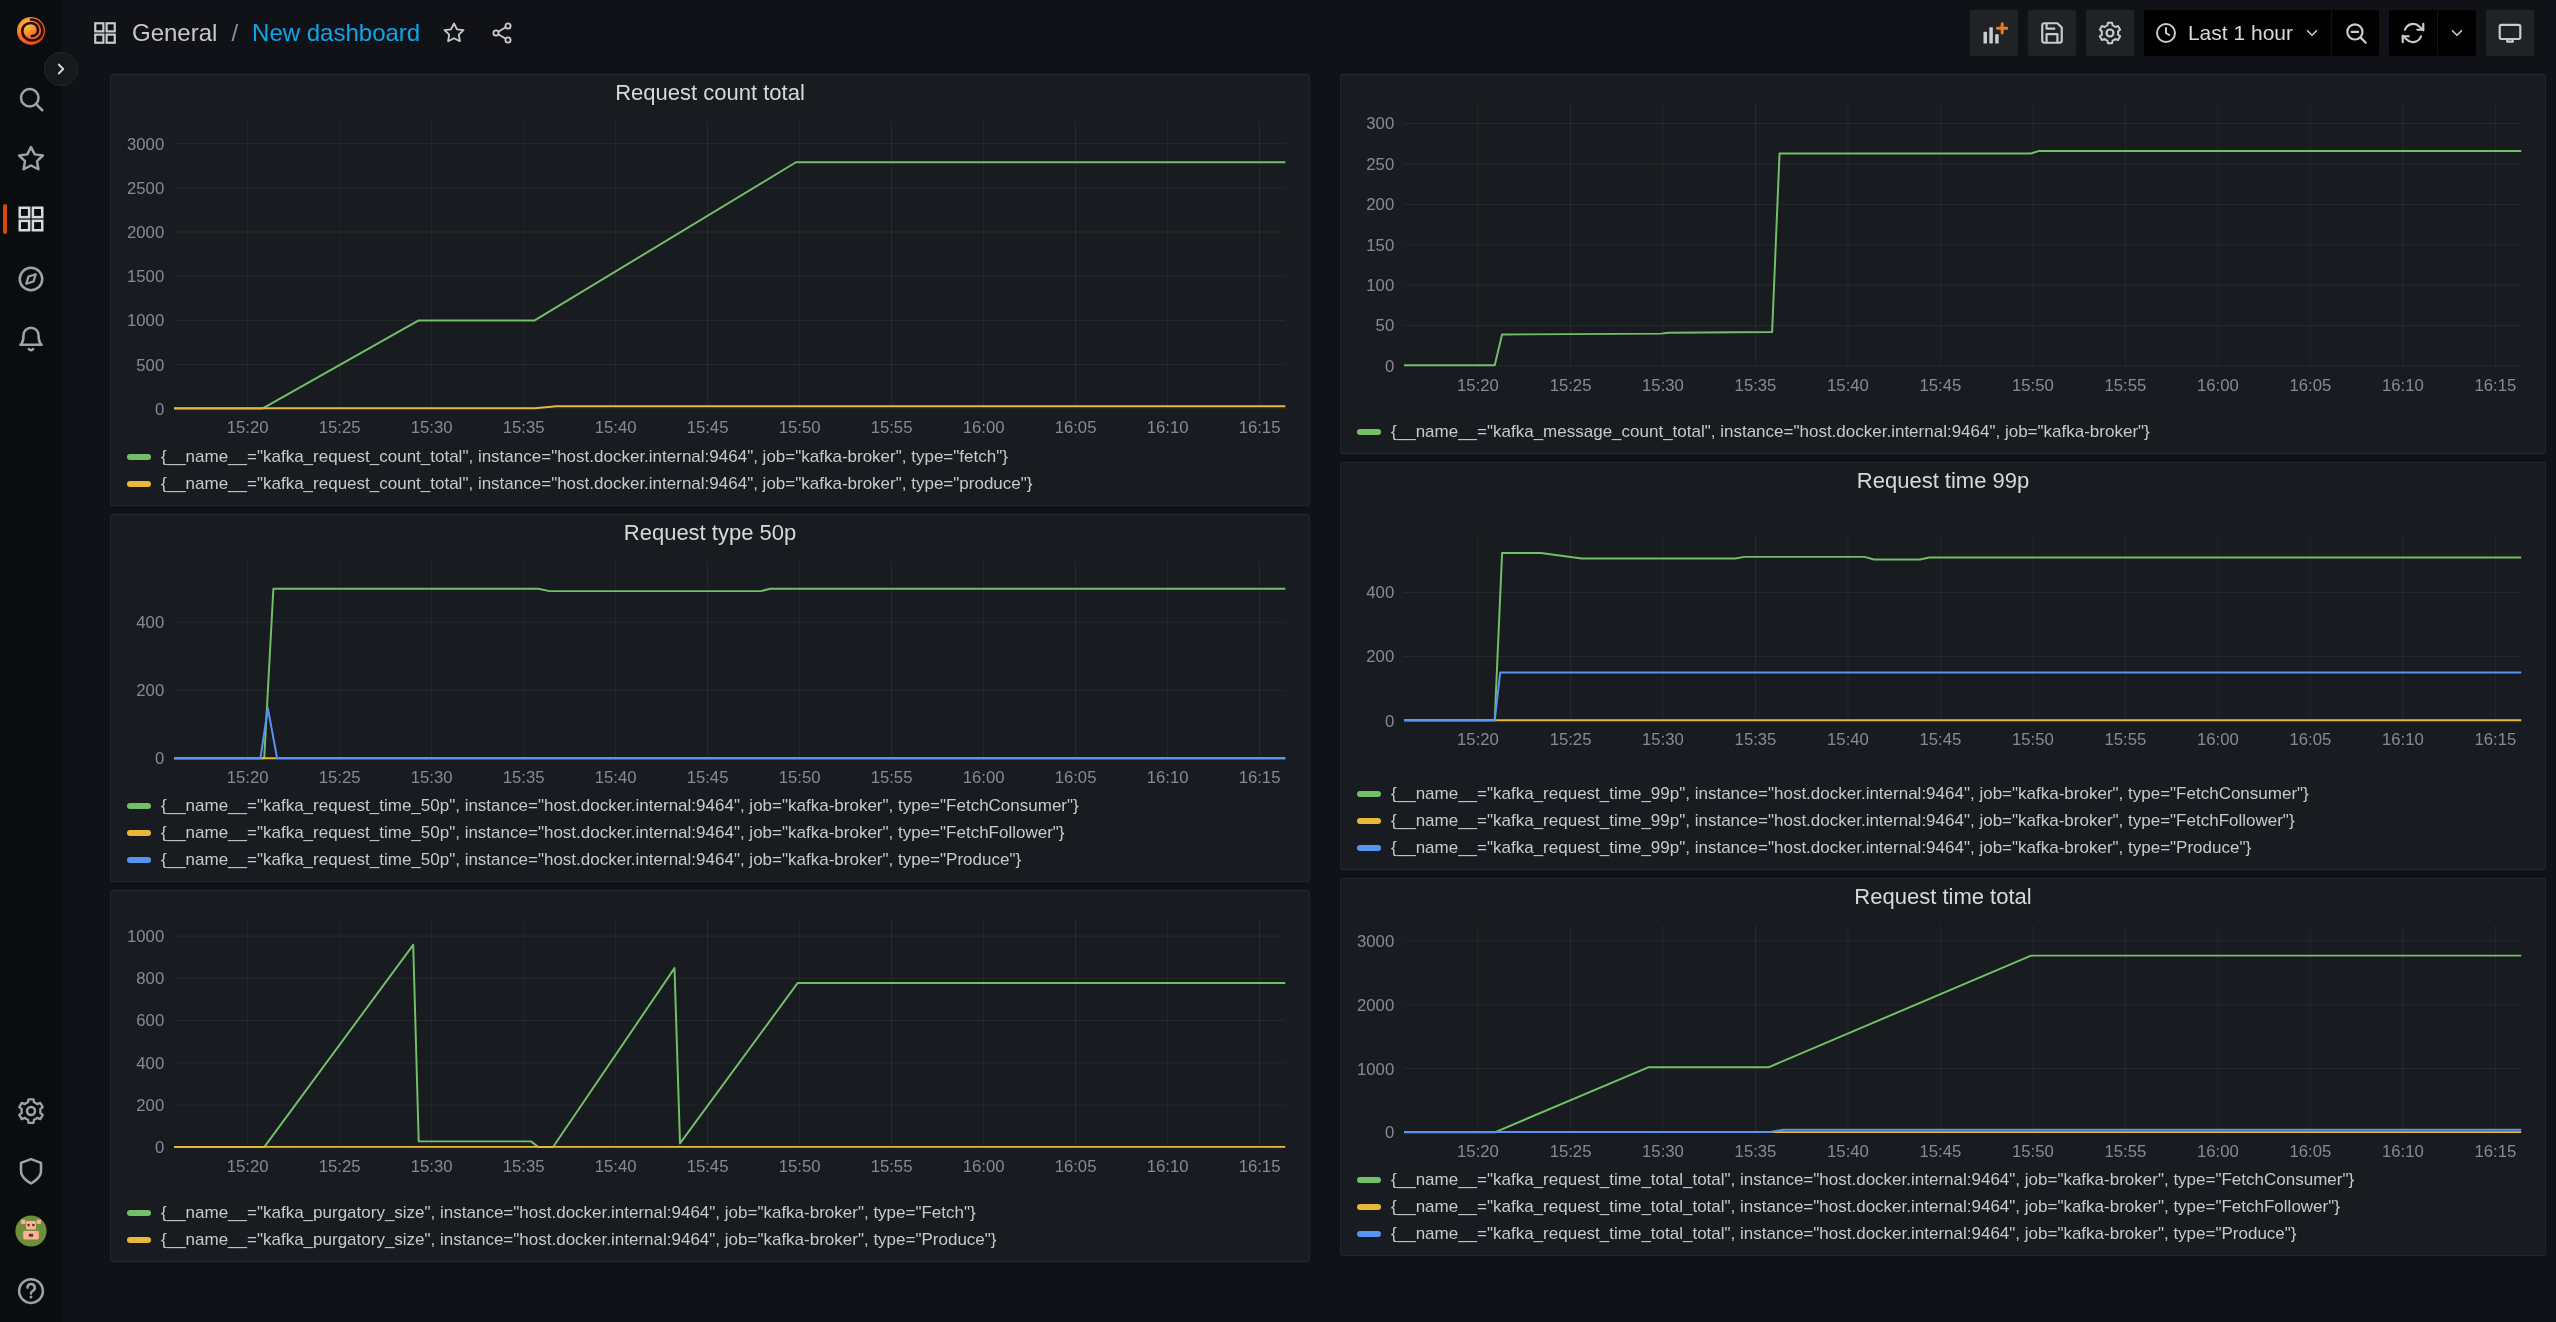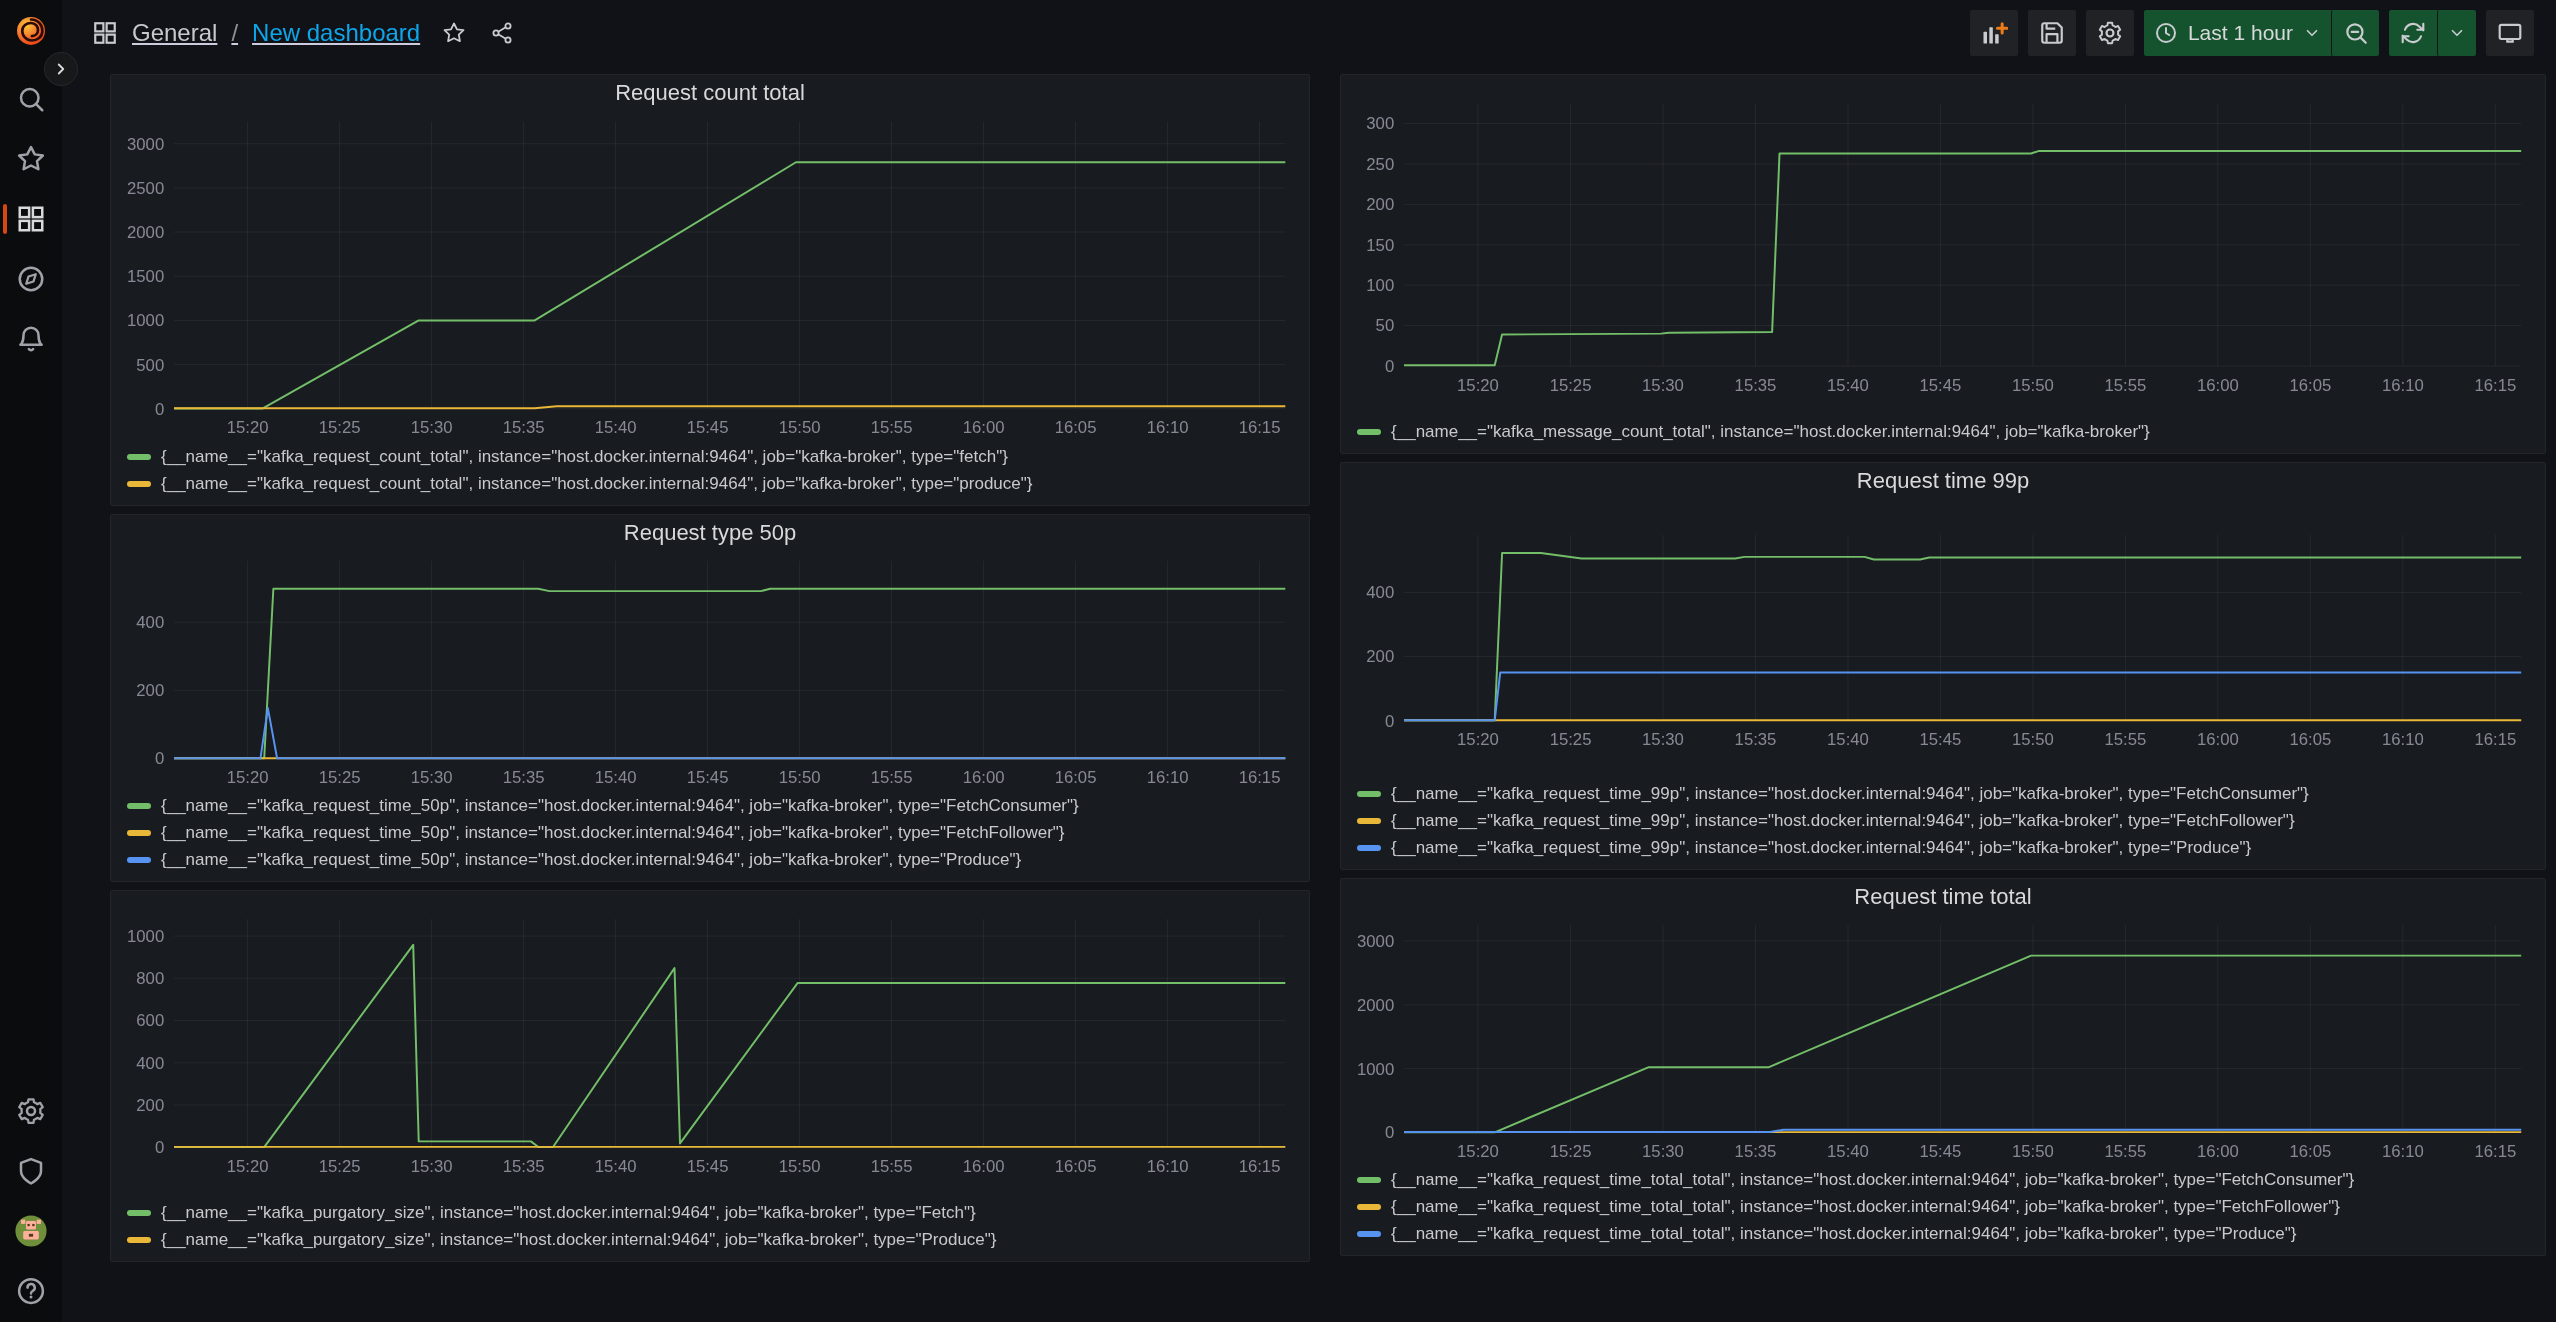--- a/index.html
+++ b/index.html
@@ -27,32 +27,32 @@
   .side-bottom { margin-top:auto; margin-bottom:10px; display:flex; flex-direction:column; align-items:center; gap:18px; }
   .side-item {
     width:44px; height:42px; background:transparent; border:none; padding:0;
     color:#9fa3a9; display:flex; align-items:center; justify-content:center; position:relative;
   }
   .side-item.active { color:#d8d9da; }
   .active-bar { position:absolute; left:-6px; top:6px; bottom:6px; width:4px; background:#d5480f; border-radius:2px; }
   
   .main { flex:1; display:flex; flex-direction:column; min-width:0; }
   .topbar { height:66px; display:flex; align-items:center; padding:0 22px 0 30px; flex:0 0 66px; }
-  .bc { display:flex; align-items:center; gap:14px; font-size:24px;text-decoration:underline; }
+  .bc { display:flex; align-items:center; gap:14px; font-size:24px; }
   .bc-icon { color:#c9cbcf; display:flex; }
   .bc-section { color:#c7c8cc; cursor:pointer; }
   .bc-sep { color:#8e9297; }
   .bc-title { color:#0ea5e9; }
   .icon-btn { background:transparent; border:none; color:#c9cbcf; padding:0; display:flex; align-items:center; justify-content:center; }
   .tb-right { margin-left:auto; display:flex; align-items:center; gap:10px; }
   .tb-btn {
     height:46px; min-width:48px; background:#202226; border:none; border-radius:2px;
     color:#c9cbcf; display:flex; align-items:center; justify-content:center; padding:0 10px;
   }
-  .tb-seg { display:flex; background:#14532d; border-radius:2px; }
+  .tb-seg { display:flex; background:#000000; border-radius:2px; }
   .tb-seg .tb-btn { background:transparent; }
   .tb-seg .tb-btn + .tb-btn { border-left:1px solid #131417; }
   .time-label { font-size:21px; color:#d8d9da; margin:0 10px; white-space:nowrap; }
   
   .dash { flex:1; display:flex; gap:10px; padding:8px 10px 0 28px; align-items:flex-start; }
   .col { display:flex; flex-direction:column; gap:8px;margin-left:20px; }
   .panel {
     width:100%; background:#181b1f; border:1px solid #22252b; border-radius:2px;
     display:flex; flex-direction:column; padding-bottom:6px;
   }

